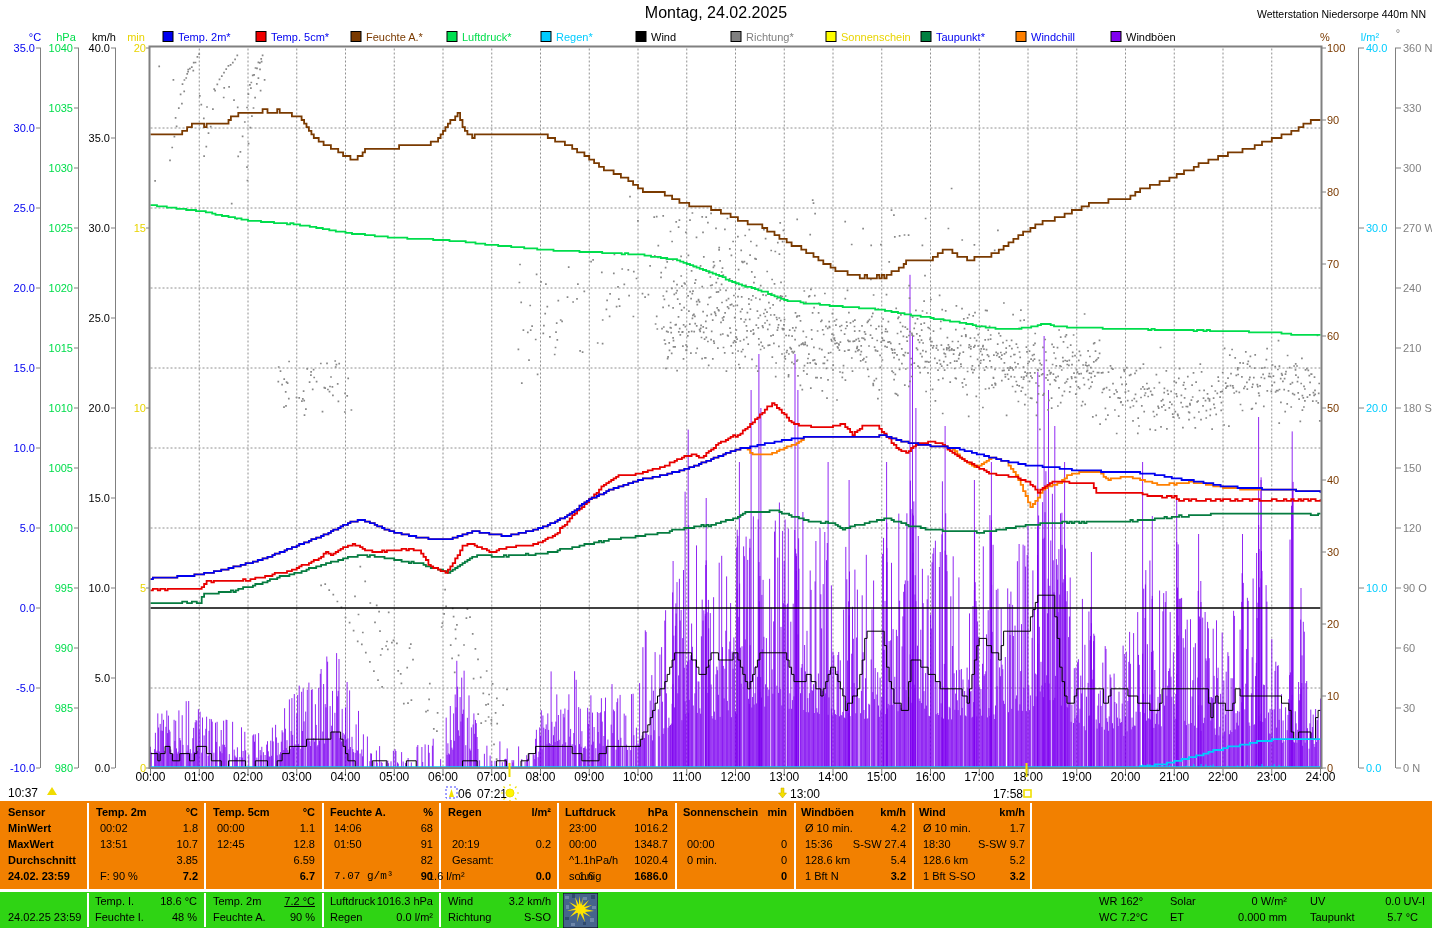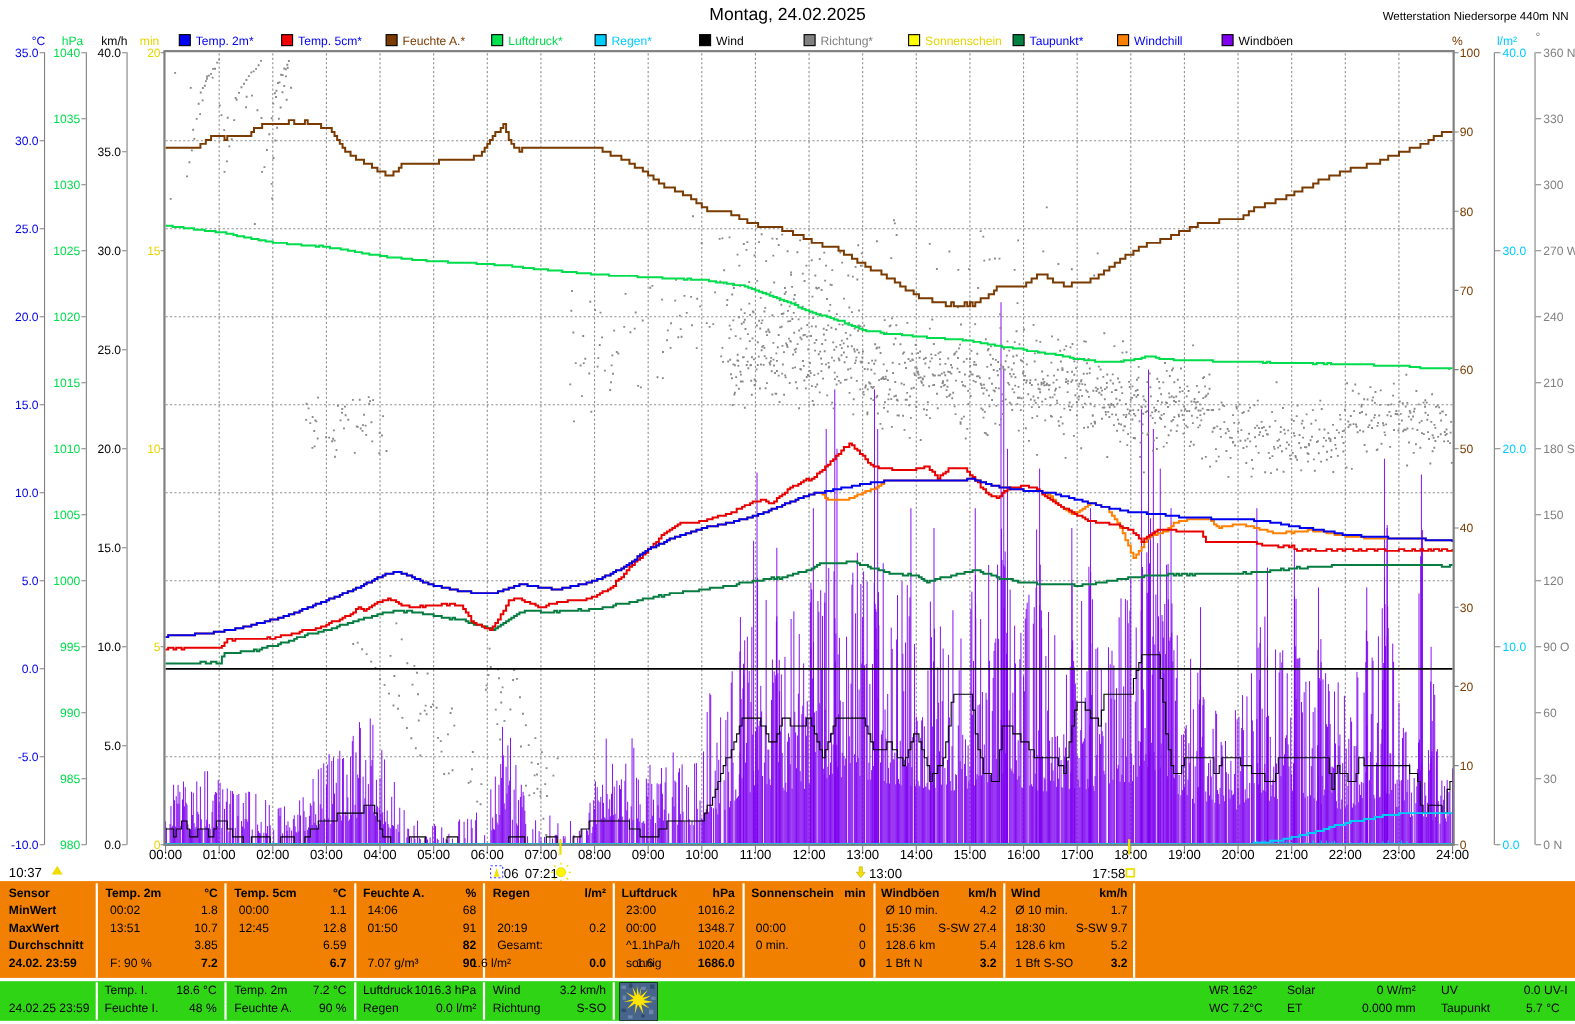--- a/index.html
+++ b/index.html
@@ -196,22 +196,22 @@
 <div style="position:absolute;left:217px;top:838px;">12:45</div>
 <div style="position:absolute;right:1117px;top:838px;">12.8</div>
 <div style="position:absolute;right:1117px;top:854px;">6.59</div>
 <div style="position:absolute;right:1117px;top:870px;font-weight:bold;">6.7</div>
 <div style="position:absolute;left:330px;top:806px;font-weight:bold;">Feuchte A.</div>
 <div style="position:absolute;right:999px;top:806px;font-weight:bold;">%</div>
 <div style="position:absolute;left:334px;top:822px;">14:06</div>
 <div style="position:absolute;right:999px;top:822px;">68</div>
 <div style="position:absolute;left:334px;top:838px;">01:50</div>
 <div style="position:absolute;right:999px;top:838px;">91</div>
-<div style="position:absolute;right:999px;top:854px;font-weight:bold;">82</div>
-<div style="position:absolute;left:334px;top:870px;">7.07 g/m³</div>
+<div style="position:absolute;right:999px;top:854px;">82</div>
+<div style="position:absolute;left:334px;top:870px;font-family:Liberation Mono, monospace;">7.07 g/m³</div>
 <div style="position:absolute;right:999px;top:870px;font-weight:bold;">90</div>
 <div style="position:absolute;left:448px;top:806px;font-weight:bold;">Regen</div>
 <div style="position:absolute;right:881px;top:806px;font-weight:bold;">l/m²</div>
 <div style="position:absolute;left:452px;top:838px;">20:19</div>
 <div style="position:absolute;right:881px;top:838px;">0.2</div>
 <div style="position:absolute;left:452px;top:854px;">Gesamt:</div>
 <div style="position:absolute;right:838px;top:854px;margin-top:16px;">1.6</div>
 <div style="position:absolute;left:428px;top:870px;">1.6 l/m²</div>
 <div style="position:absolute;right:881px;top:870px;font-weight:bold;">0.0</div>
 <div style="position:absolute;left:565px;top:806px;font-weight:bold;">Luftdruck</div>
@@ -251,21 +251,21 @@
 <div style="position:absolute;right:407px;top:854px;">5.2</div>
 <div style="position:absolute;left:923px;top:870px;">1 Bft S-SO</div>
 <div style="position:absolute;right:407px;top:870px;font-weight:bold;">3.2</div>
 <div style="position:absolute;left:8px;top:944px;margin-left:40px;">Wetterdaten</div>
 <div style="position:absolute;left:8px;top:911px;">24.02.25 23:59</div>
 <div style="position:absolute;left:95px;top:895px;">Temp. I.</div>
 <div style="position:absolute;right:1235px;top:895px;">18.6 °C</div>
 <div style="position:absolute;left:95px;top:911px;">Feuchte I.</div>
 <div style="position:absolute;right:1235px;top:911px;">48 %</div>
 <div style="position:absolute;left:213px;top:895px;">Temp. 2m</div>
-<div style="position:absolute;right:1117px;top:895px;">7.2 °C</div>
+<div style="position:absolute;right:1117px;top:895px;text-decoration:underline;">7.2 °C</div>
 <div style="position:absolute;left:213px;top:911px;">Feuchte A.</div>
 <div style="position:absolute;right:1117px;top:911px;">90 %</div>
 <div style="position:absolute;left:330px;top:895px;">Luftdruck</div>
 <div style="position:absolute;right:999px;top:895px;">1016.3 hPa</div>
 <div style="position:absolute;left:330px;top:911px;">Regen</div>
 <div style="position:absolute;right:999px;top:911px;">0.0 l/m²</div>
 <div style="position:absolute;left:448px;top:895px;">Wind</div>
 <div style="position:absolute;right:881px;top:895px;">3.2 km/h</div>
 <div style="position:absolute;left:448px;top:911px;">Richtung</div>
 <div style="position:absolute;right:881px;top:911px;">S-SO</div>

